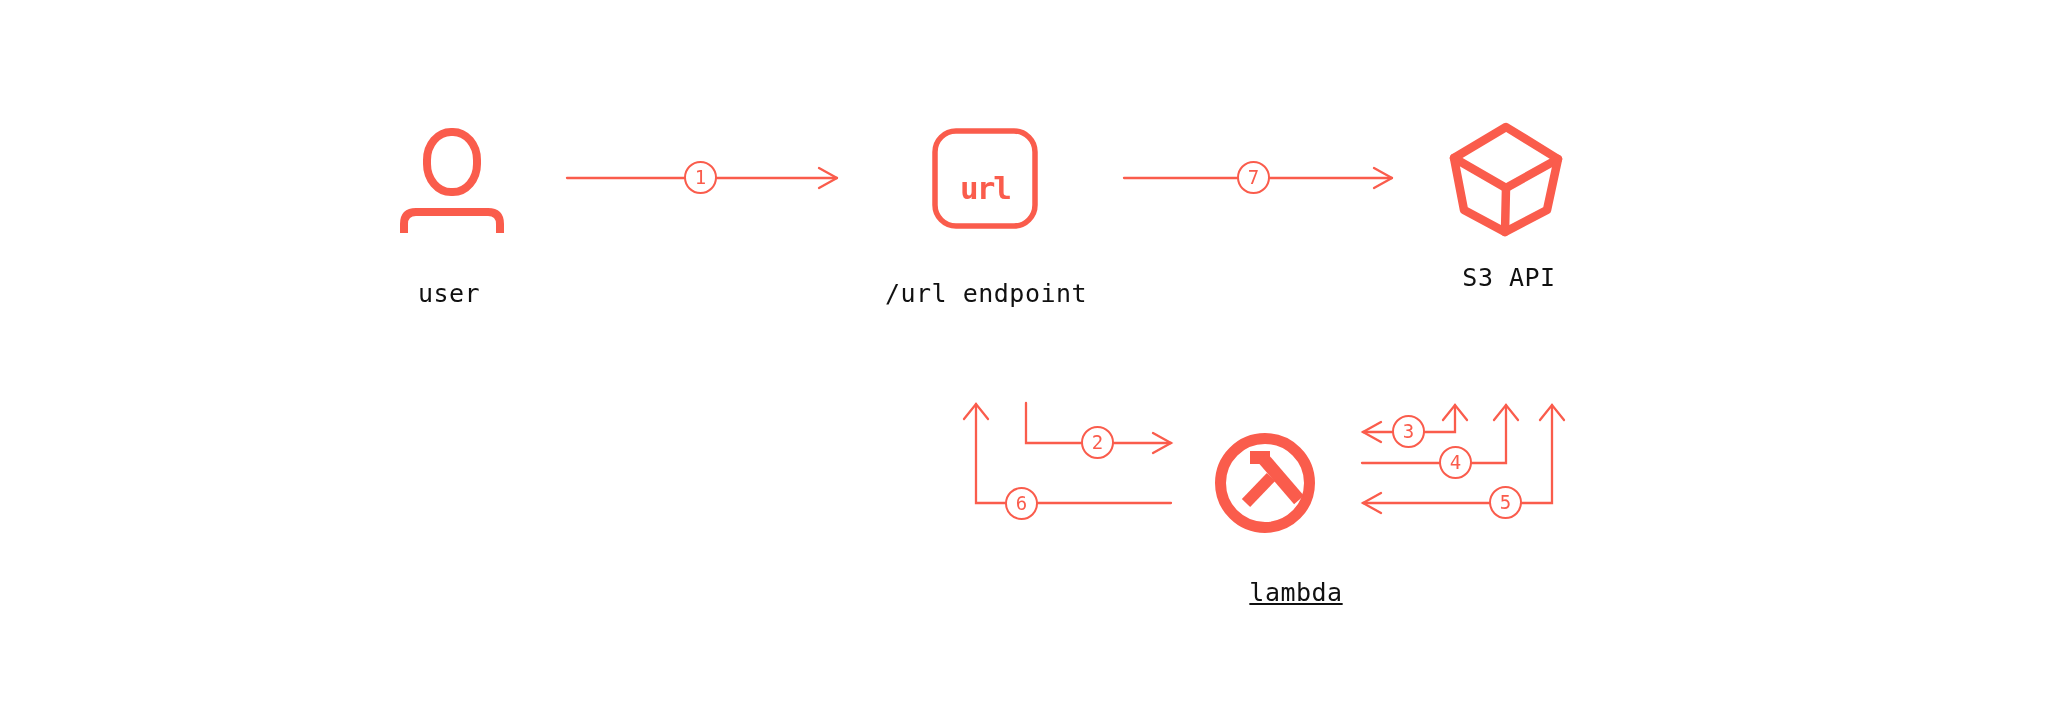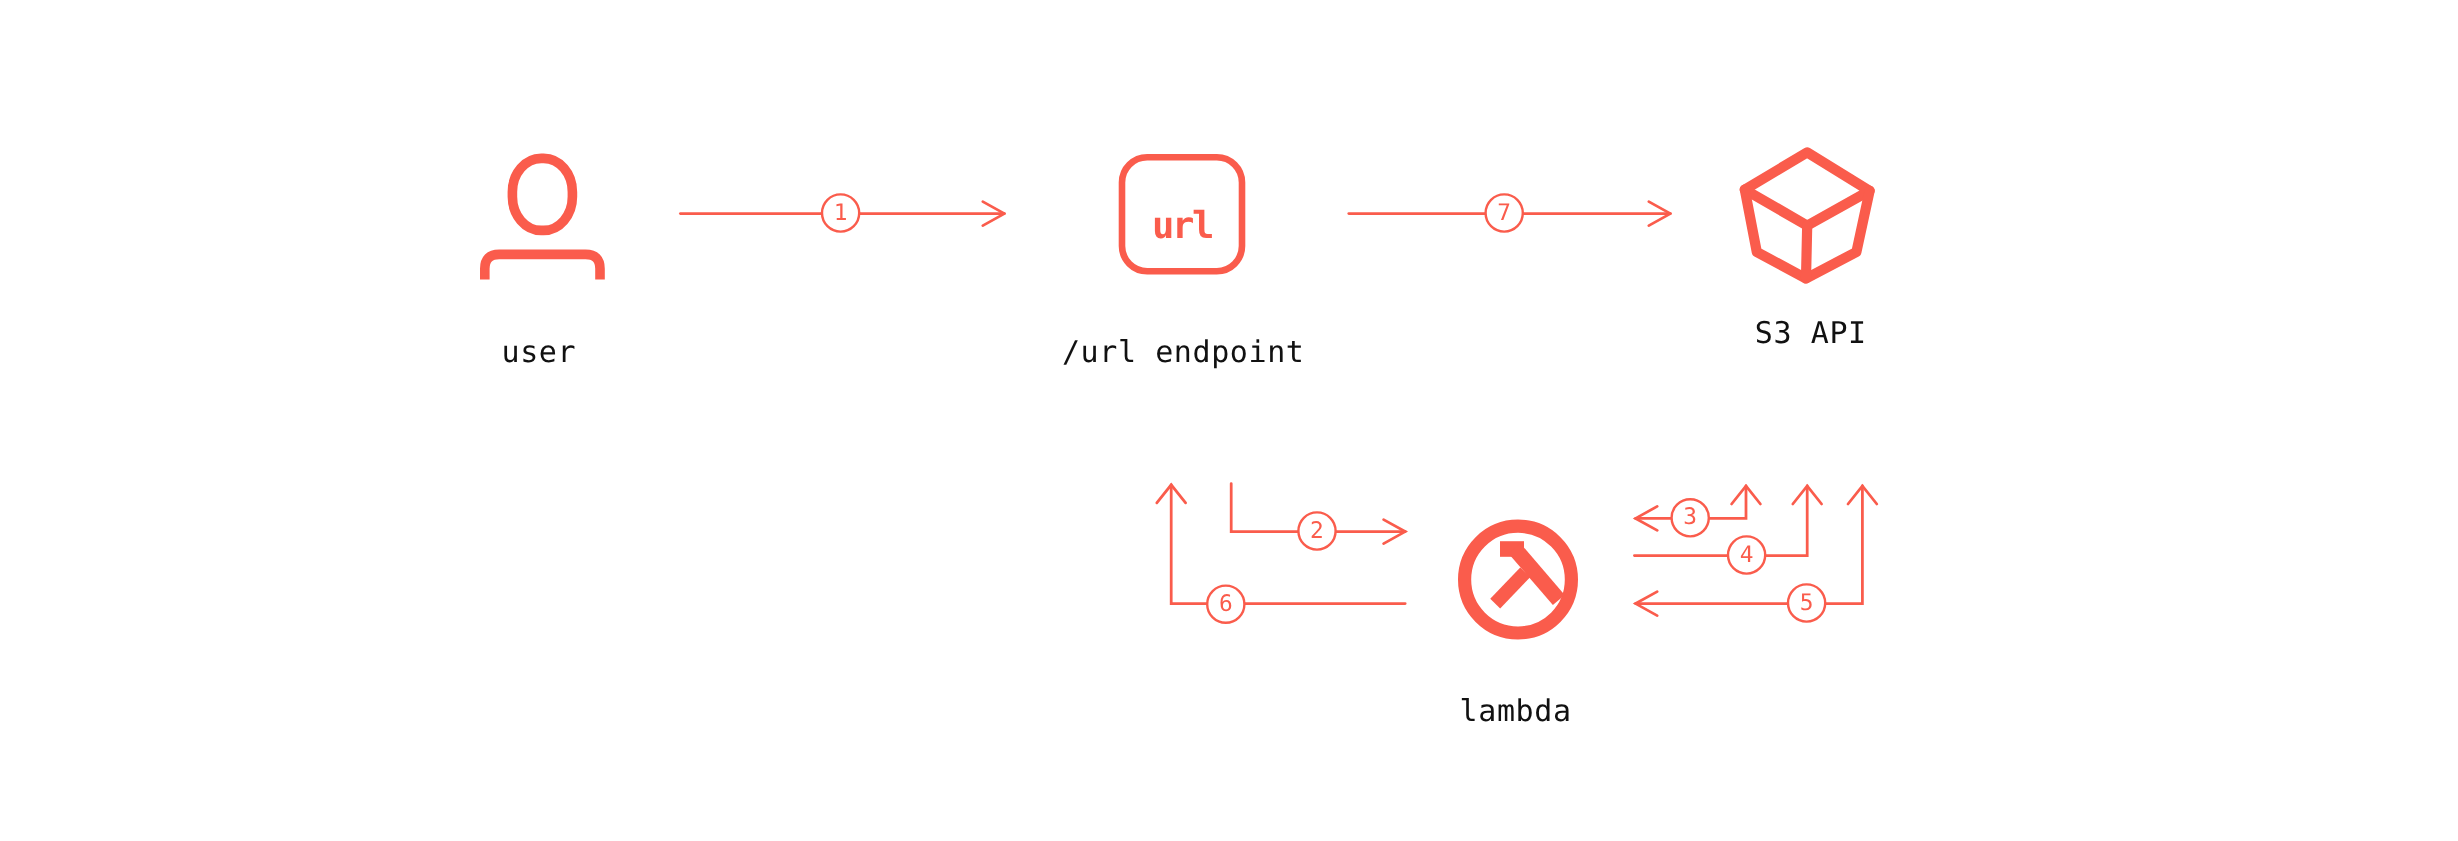--- a/index.html
+++ b/index.html
@@ -116,15 +116,15 @@
   <div class="badge" style="left:1081px;top:426px;">2</div>
   <div class="badge" style="left:1392px;top:415px;">3</div>
   <div class="badge" style="left:1439px;top:446px;">4</div>
   <div class="badge" style="left:1489px;top:486px;">5</div>
   <div class="badge" style="left:1005px;top:487px;">6</div>
   <div class="badge" style="left:1237px;top:161px;">7</div>
 
   <div class="node-label" style="left:449px;top:281px;">user</div>
   <div class="node-label" style="left:986px;top:281px;">/url endpoint</div>
   <div class="node-label" style="left:1509px;top:265px;">S3 API</div>
-  <div class="node-label" style="left:1263px;top:580px;">lambda</div>
+  <div class="node-label" style="left:1296px;top:580px;text-decoration:underline;">lambda</div>
 
 </div>
 
 </body></html>

